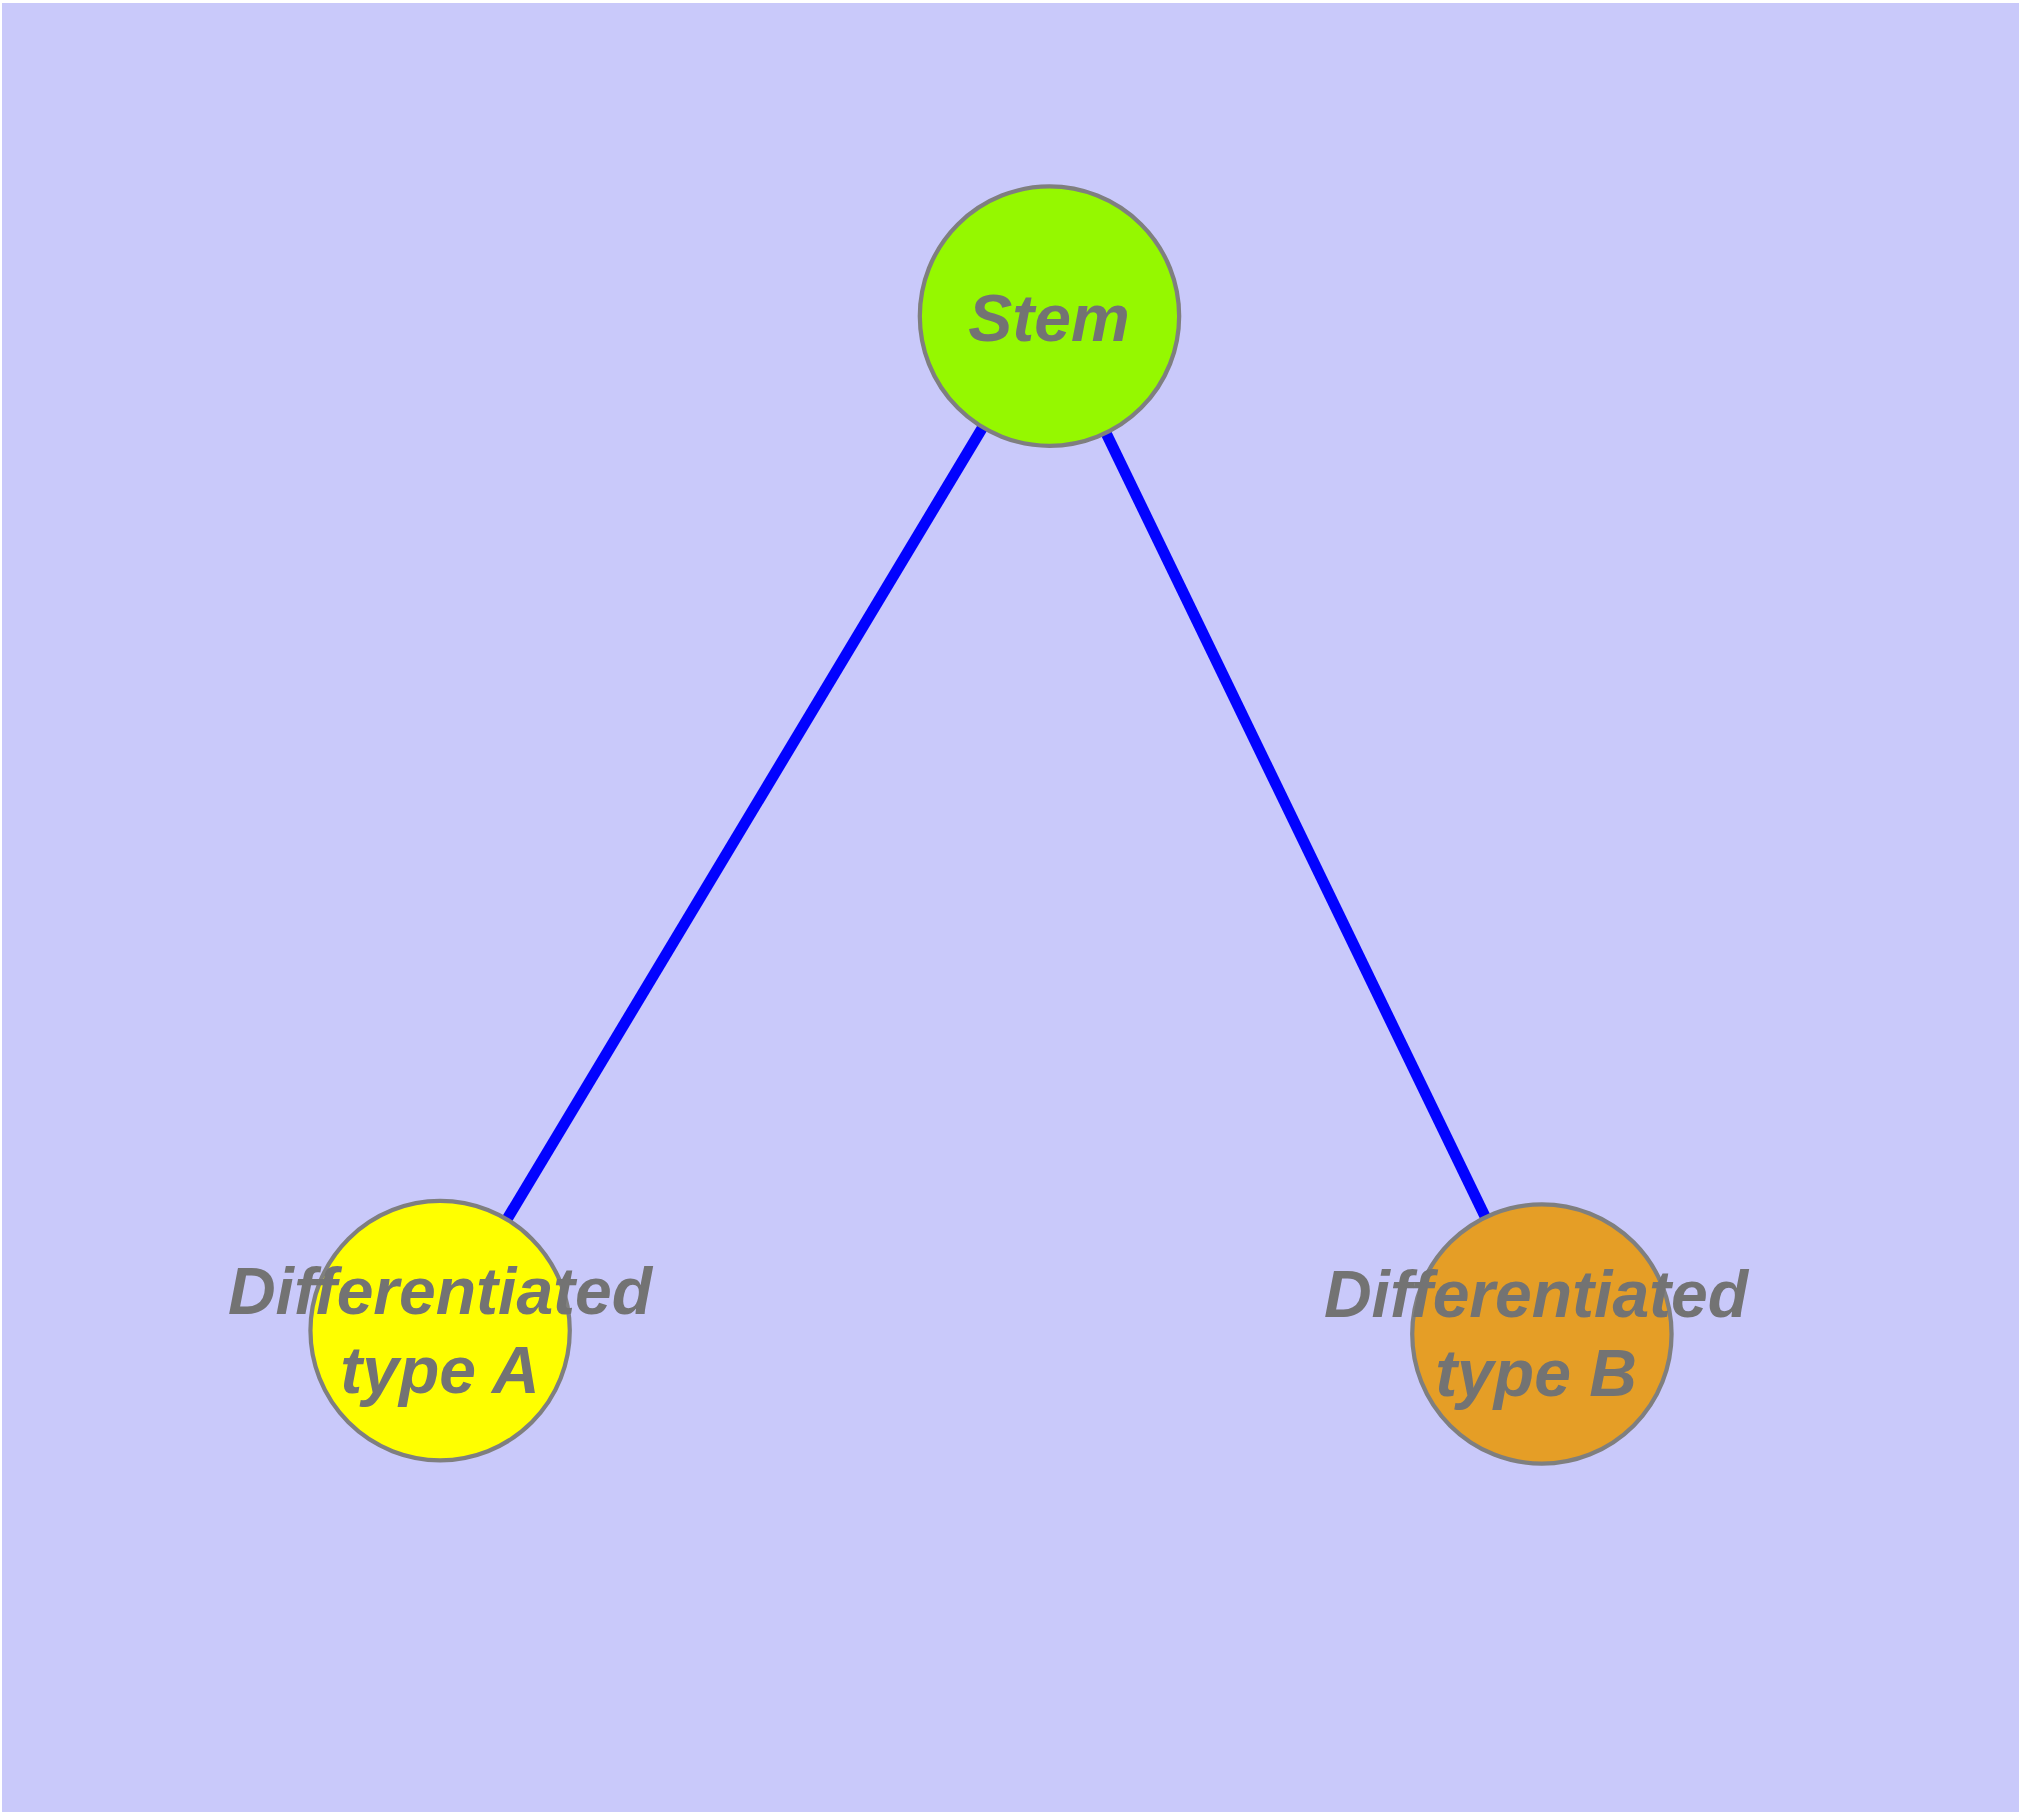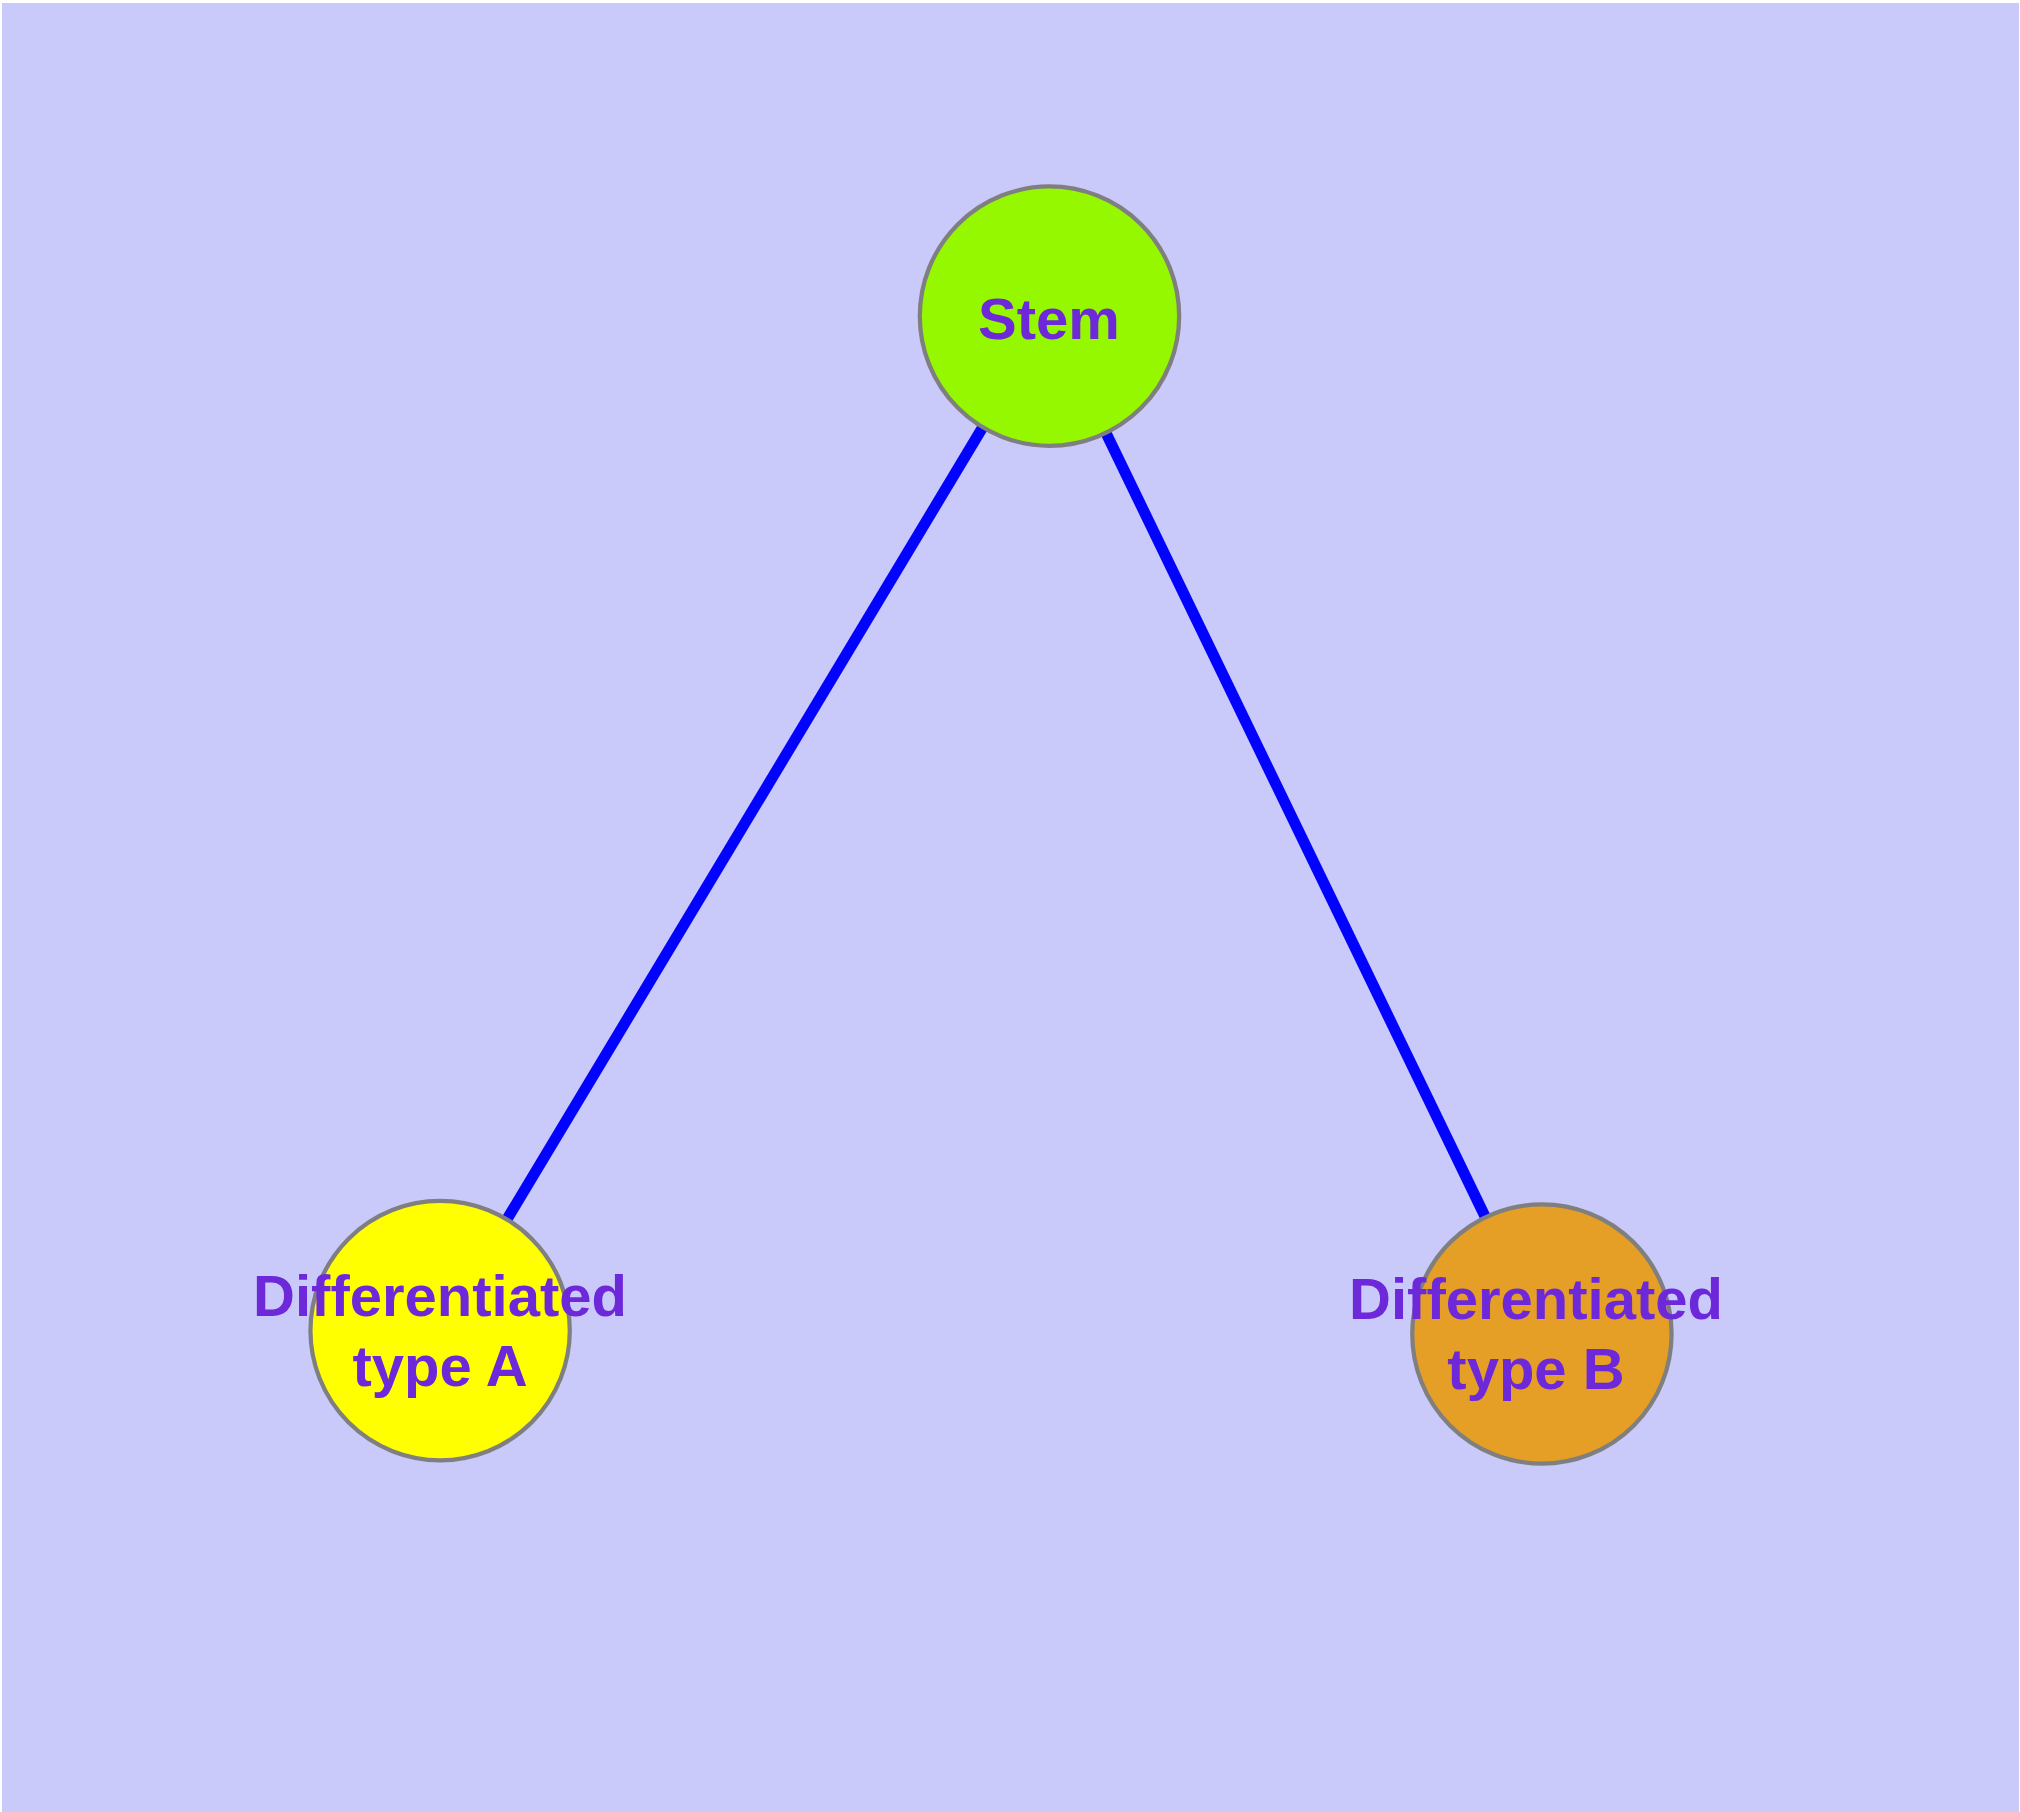--- a/index.html
+++ b/index.html
@@ -29,26 +29,27 @@
     position: absolute;
     left: 0; top: 0;
     width: 2021px;
     height: 1812px;
   }
   .node-label {
     position: absolute;
     transform: translate(-50%, -50%);
     text-align: center;
     font-weight: bold;
-    font-size: 58px;
+    font-size: 66px;
     line-height: 1.2;
     letter-spacing: 0px;
-    color: #6d28d9;
+    color: #737373;
     white-space: pre-line;
     pointer-events: none;
+    font-style: italic;
   }
   .label-stem   { left: 1049px; top: 319px; }
   .label-type-a { left: 440px;  top: 1331px; }
   .label-type-b { left: 1536px; top: 1334px; }
 </style>
 </head>
 <body>
 
 <div class="stage">
 

